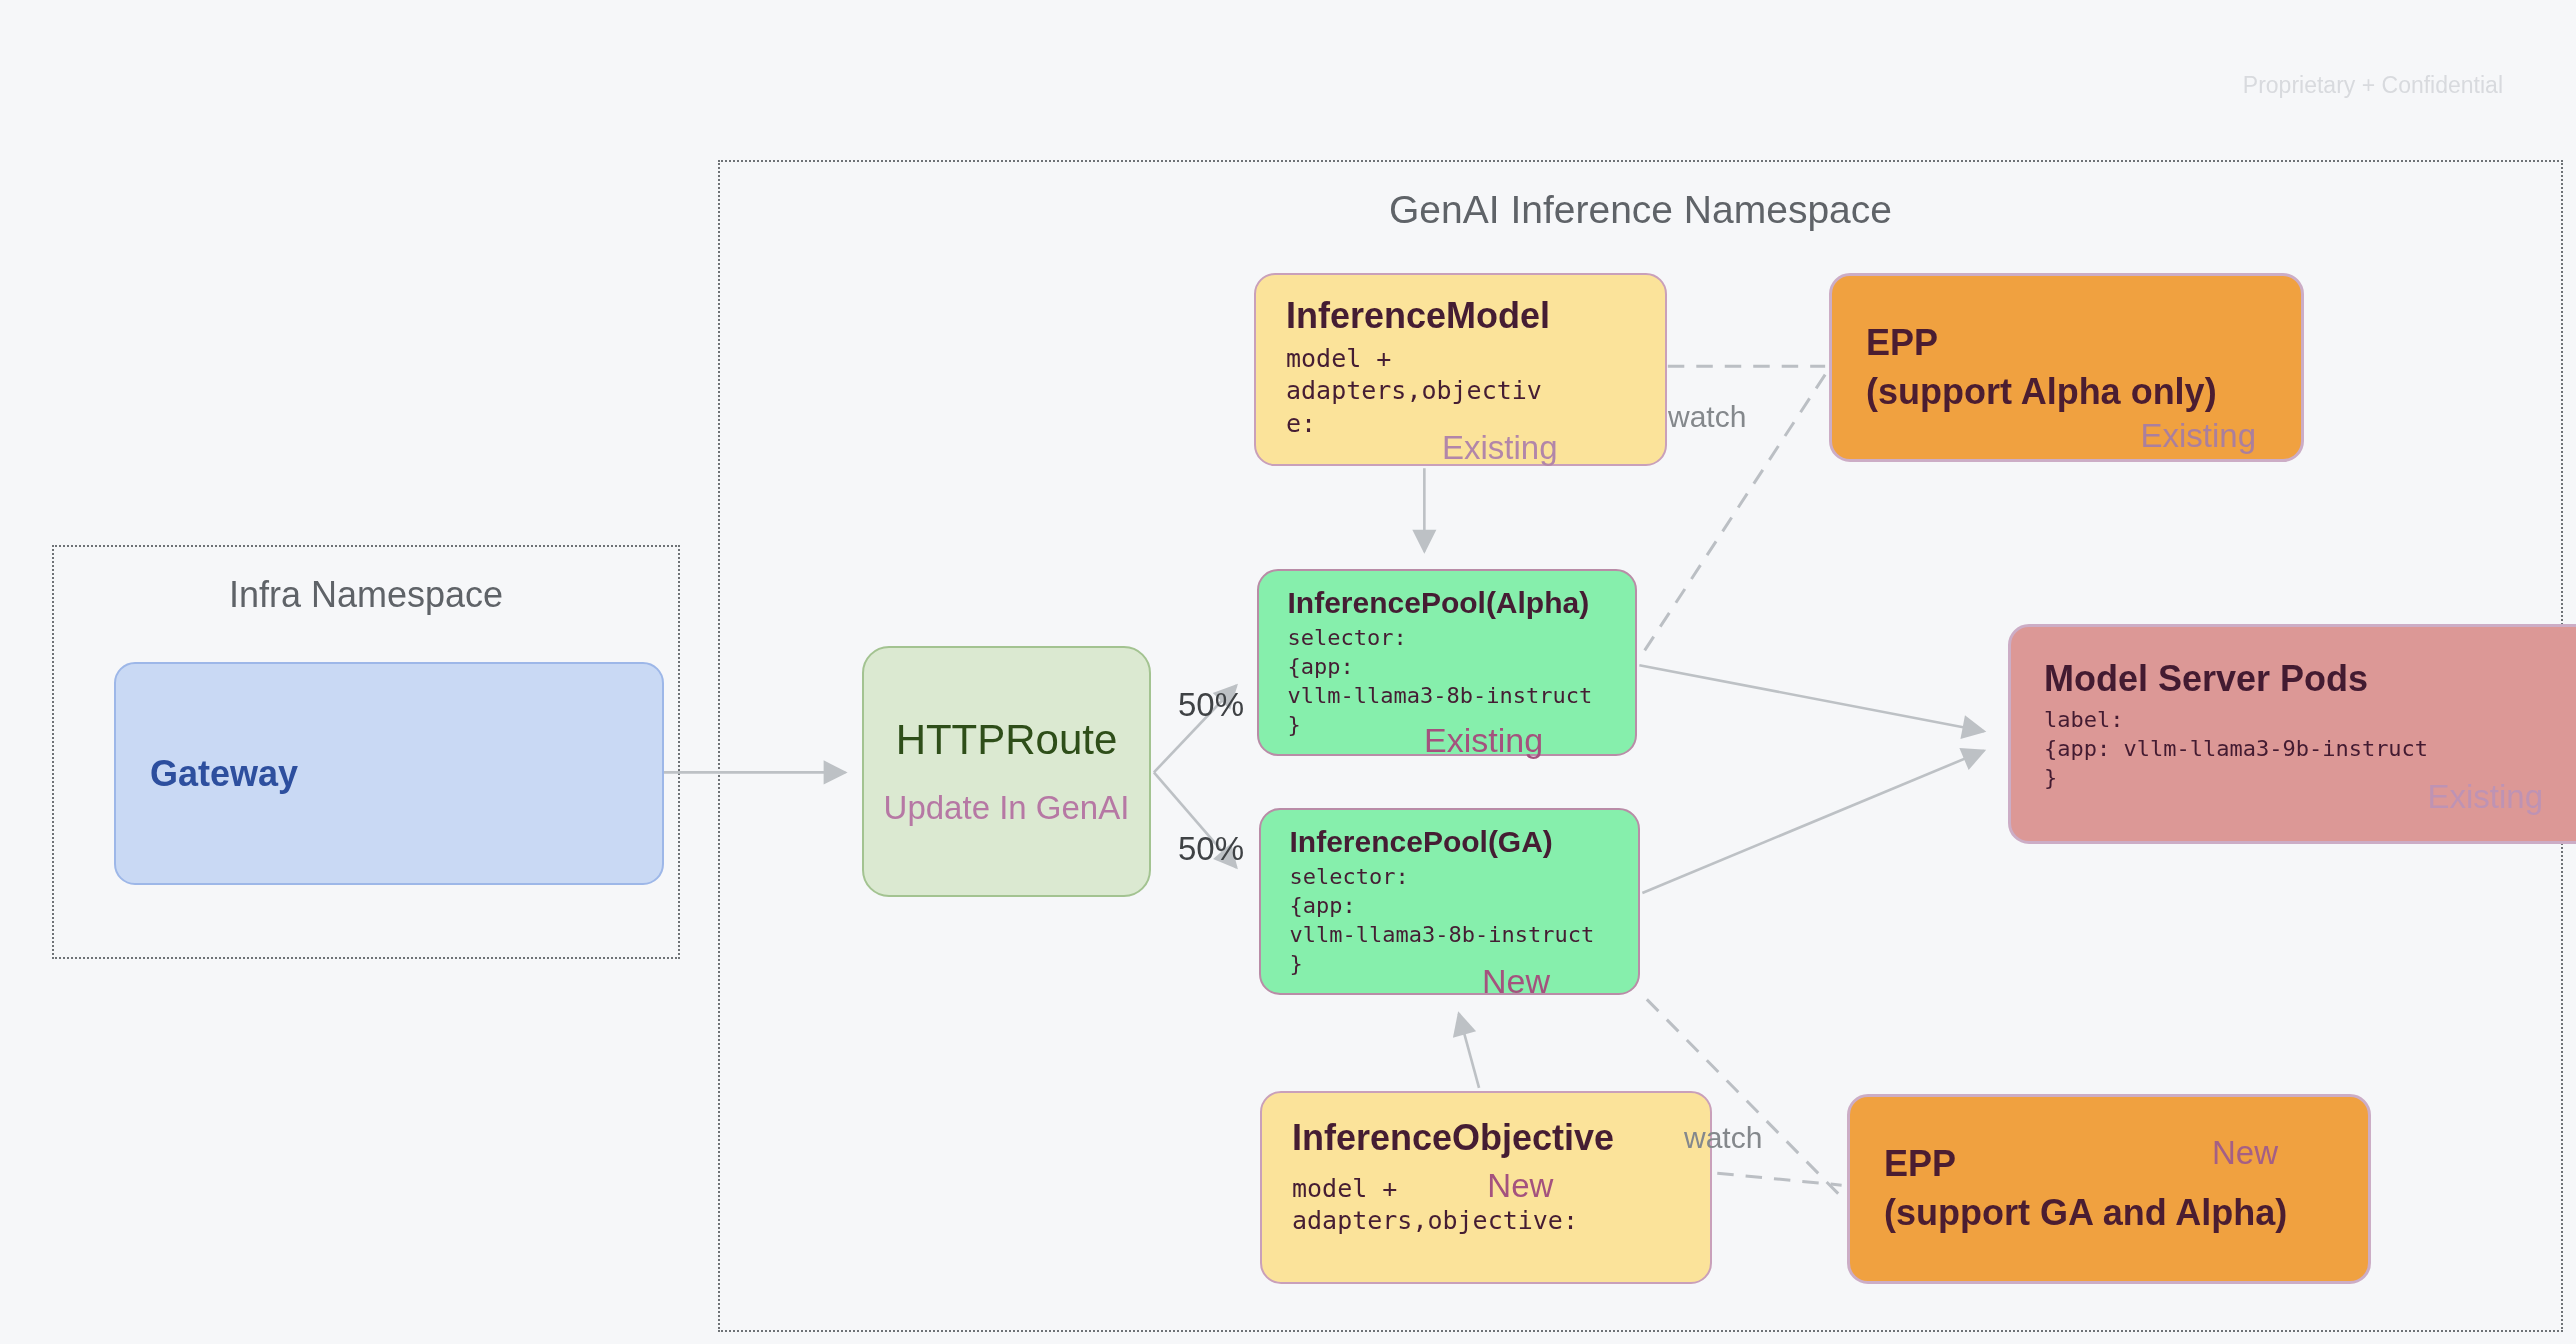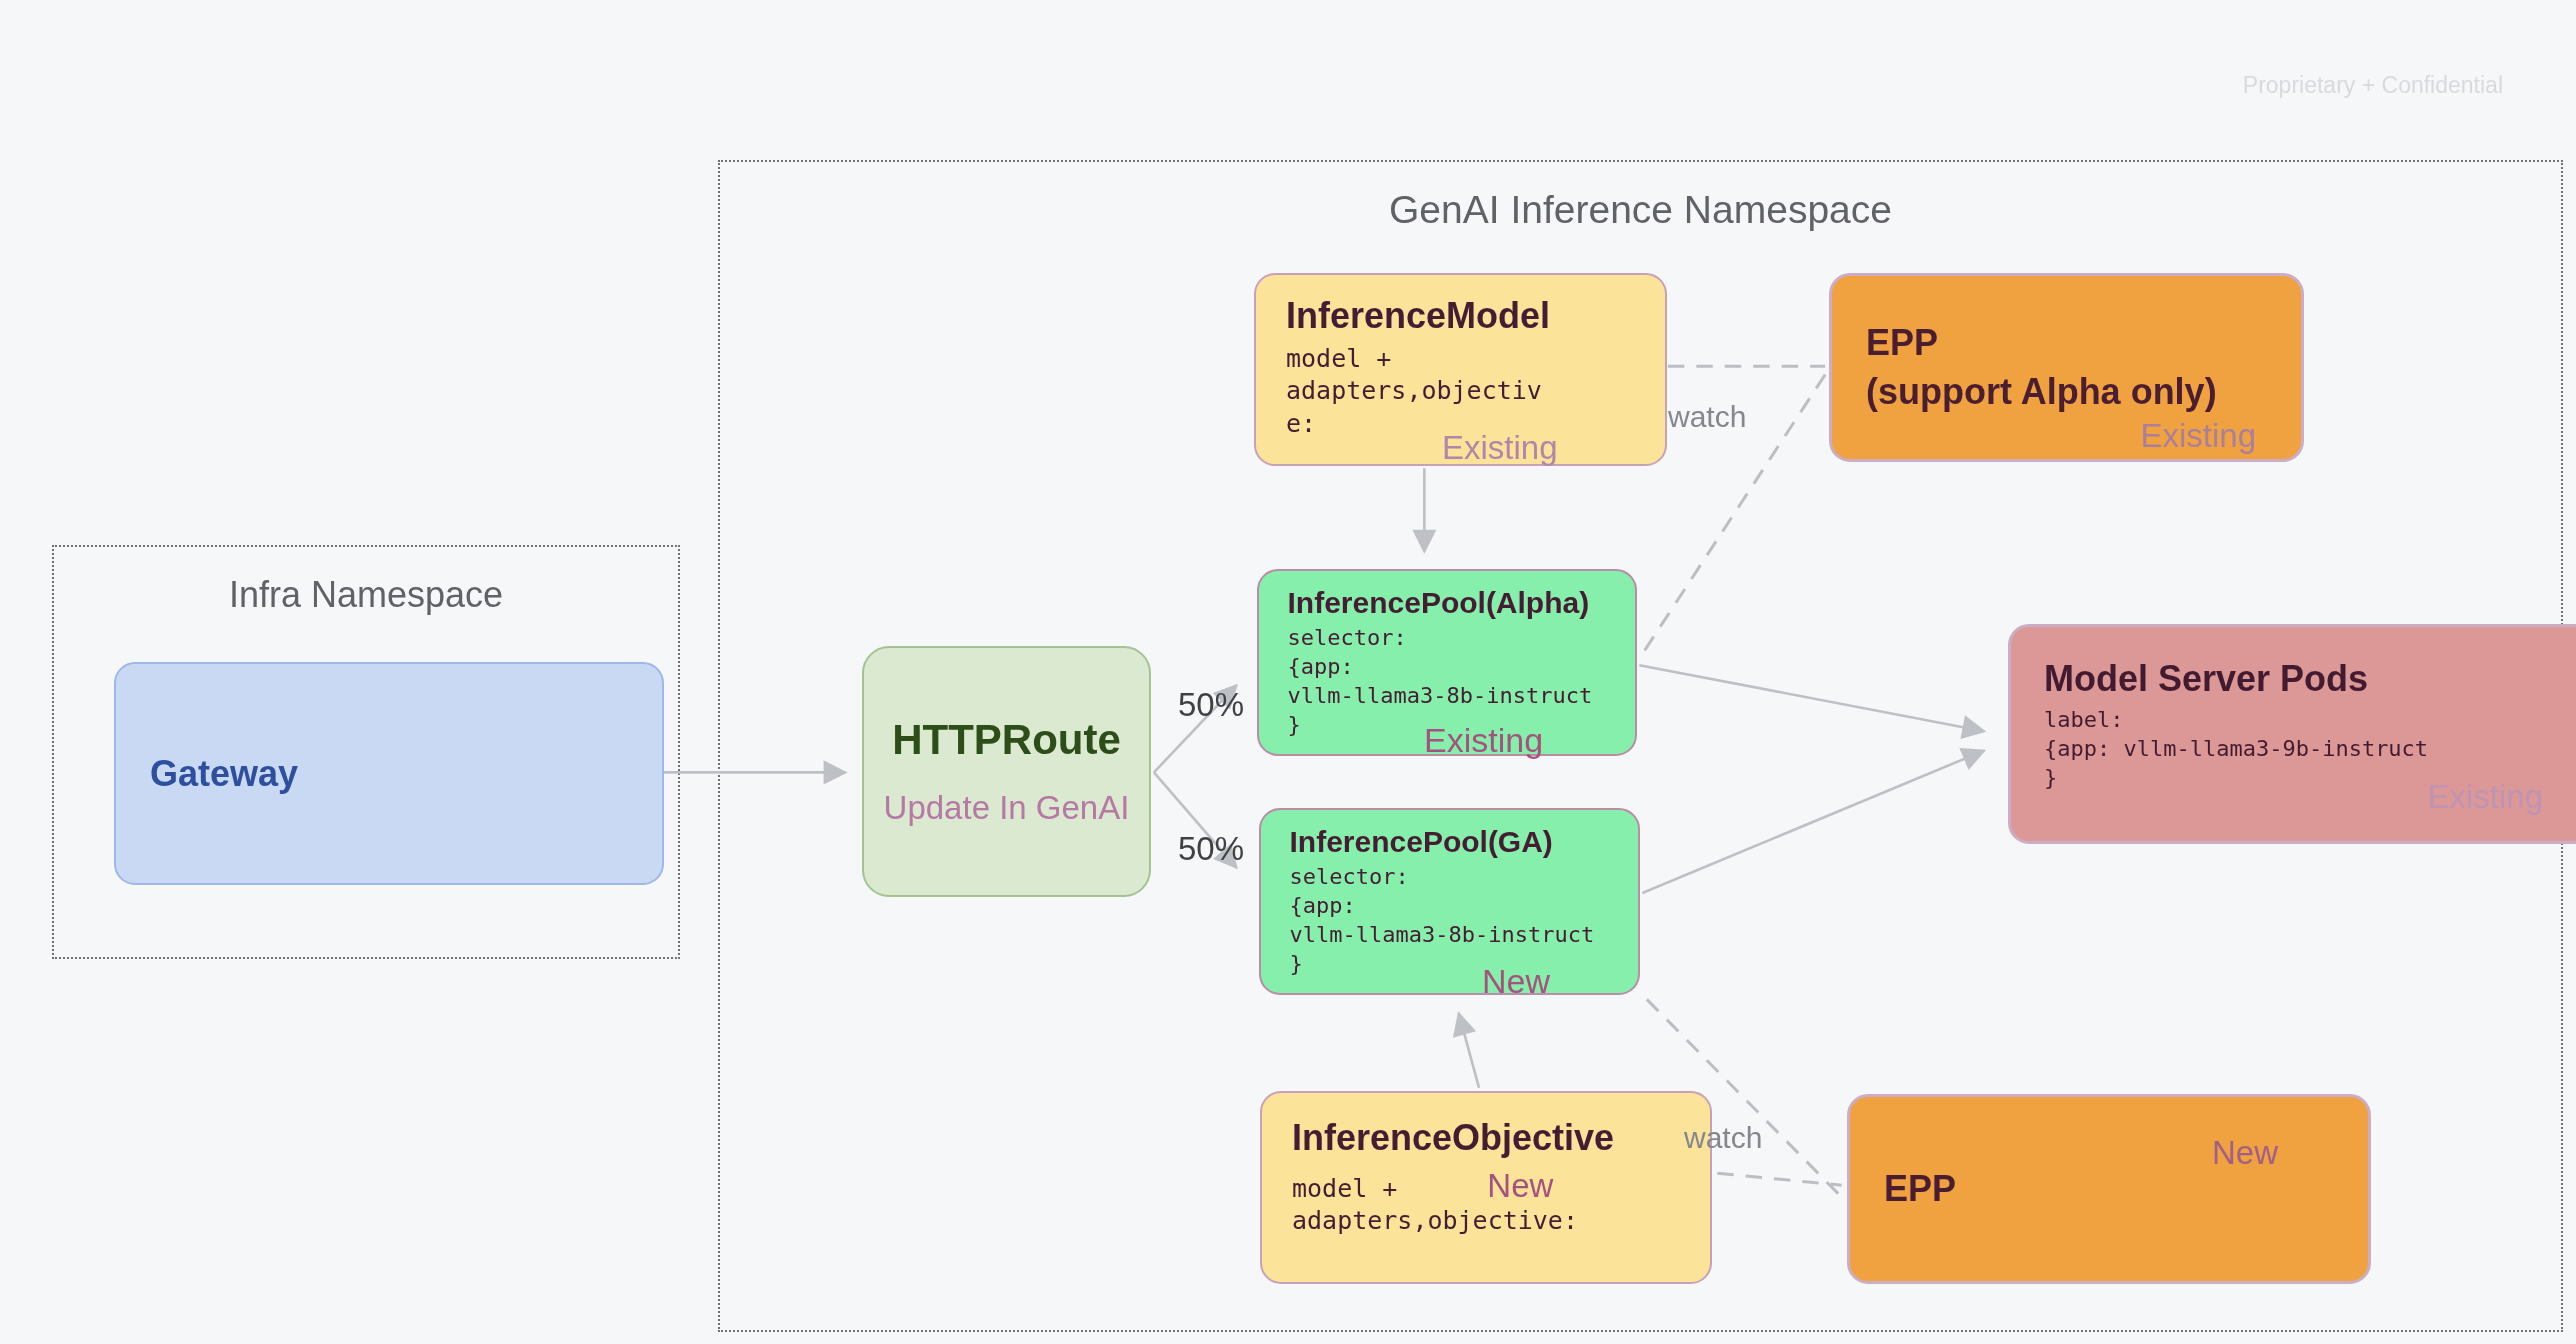--- a/index.html
+++ b/index.html
@@ -31,21 +31,21 @@
     background:#c9d9f4;border:2.2px solid #9db7e8;
     display:flex;align-items:center;padding-left:34px;
   }
   .gateway .t{font-size:36px;font-weight:bold;color:#2d4f9e;}
 
   .httproute{
     left:862px;top:646px;width:289px;height:251px;border-radius:27px;
     background:#dbe9d1;border:2.2px solid #a3c391;
     display:flex;flex-direction:column;align-items:center;justify-content:center;gap:25.5px;
   }
-  .httproute .t{font-size:42px;font-weight:bold;color:#2e4e19;}
+  .httproute .t{font-size:42px;font-weight:normal;color:#2e4e19;}
   .httproute .sub{font-size:33px;color:#b678a4;}
 
   .yellowbox{background:#fbe39a;border:2.2px solid #c9a0ba;color:#451d33;}
   .mauvebox{background:#86efac;border:2.2px solid #b98ca7;color:#451d33;}
   .orangebox{background:#f0a140;border:3px solid #ccadc6;color:#4b1d31;}
   .rosebox{background:#dc9896;border:3px solid #ccadc6;color:#431b31;}
 
   .inference-model{left:1254px;top:273px;width:413px;height:193px;padding:19.5px 0 0 30px;}
   .inference-model .t{font-size:36px;font-weight:bold;margin-bottom:6px;}
 
@@ -178,20 +178,21 @@
     <div class="t">InferenceObjective</div>
     <div class="obj-row">
       <div class="code">model +</div>
       <div class="obj-new">New</div>
     </div>
     <div class="code">adapters,objective:</div>
   </div>
 
   <div class="box orangebox epp-ga">
     <div class="epp-t">EPP</div>
+    <div class="epp-t">(support GA and Alpha)</div>
     <div class="status st-epp-ga">New</div>
   </div>
 
   <div class="pct" style="left:1178px;top:686px;">50%</div>
   <div class="pct" style="left:1178px;top:830px;">50%</div>
   <div class="edge-label" style="left:1668px;top:400px;">watch</div>
   <div class="edge-label" style="left:1684px;top:1121px;">watch</div>
 
 </div>
 

